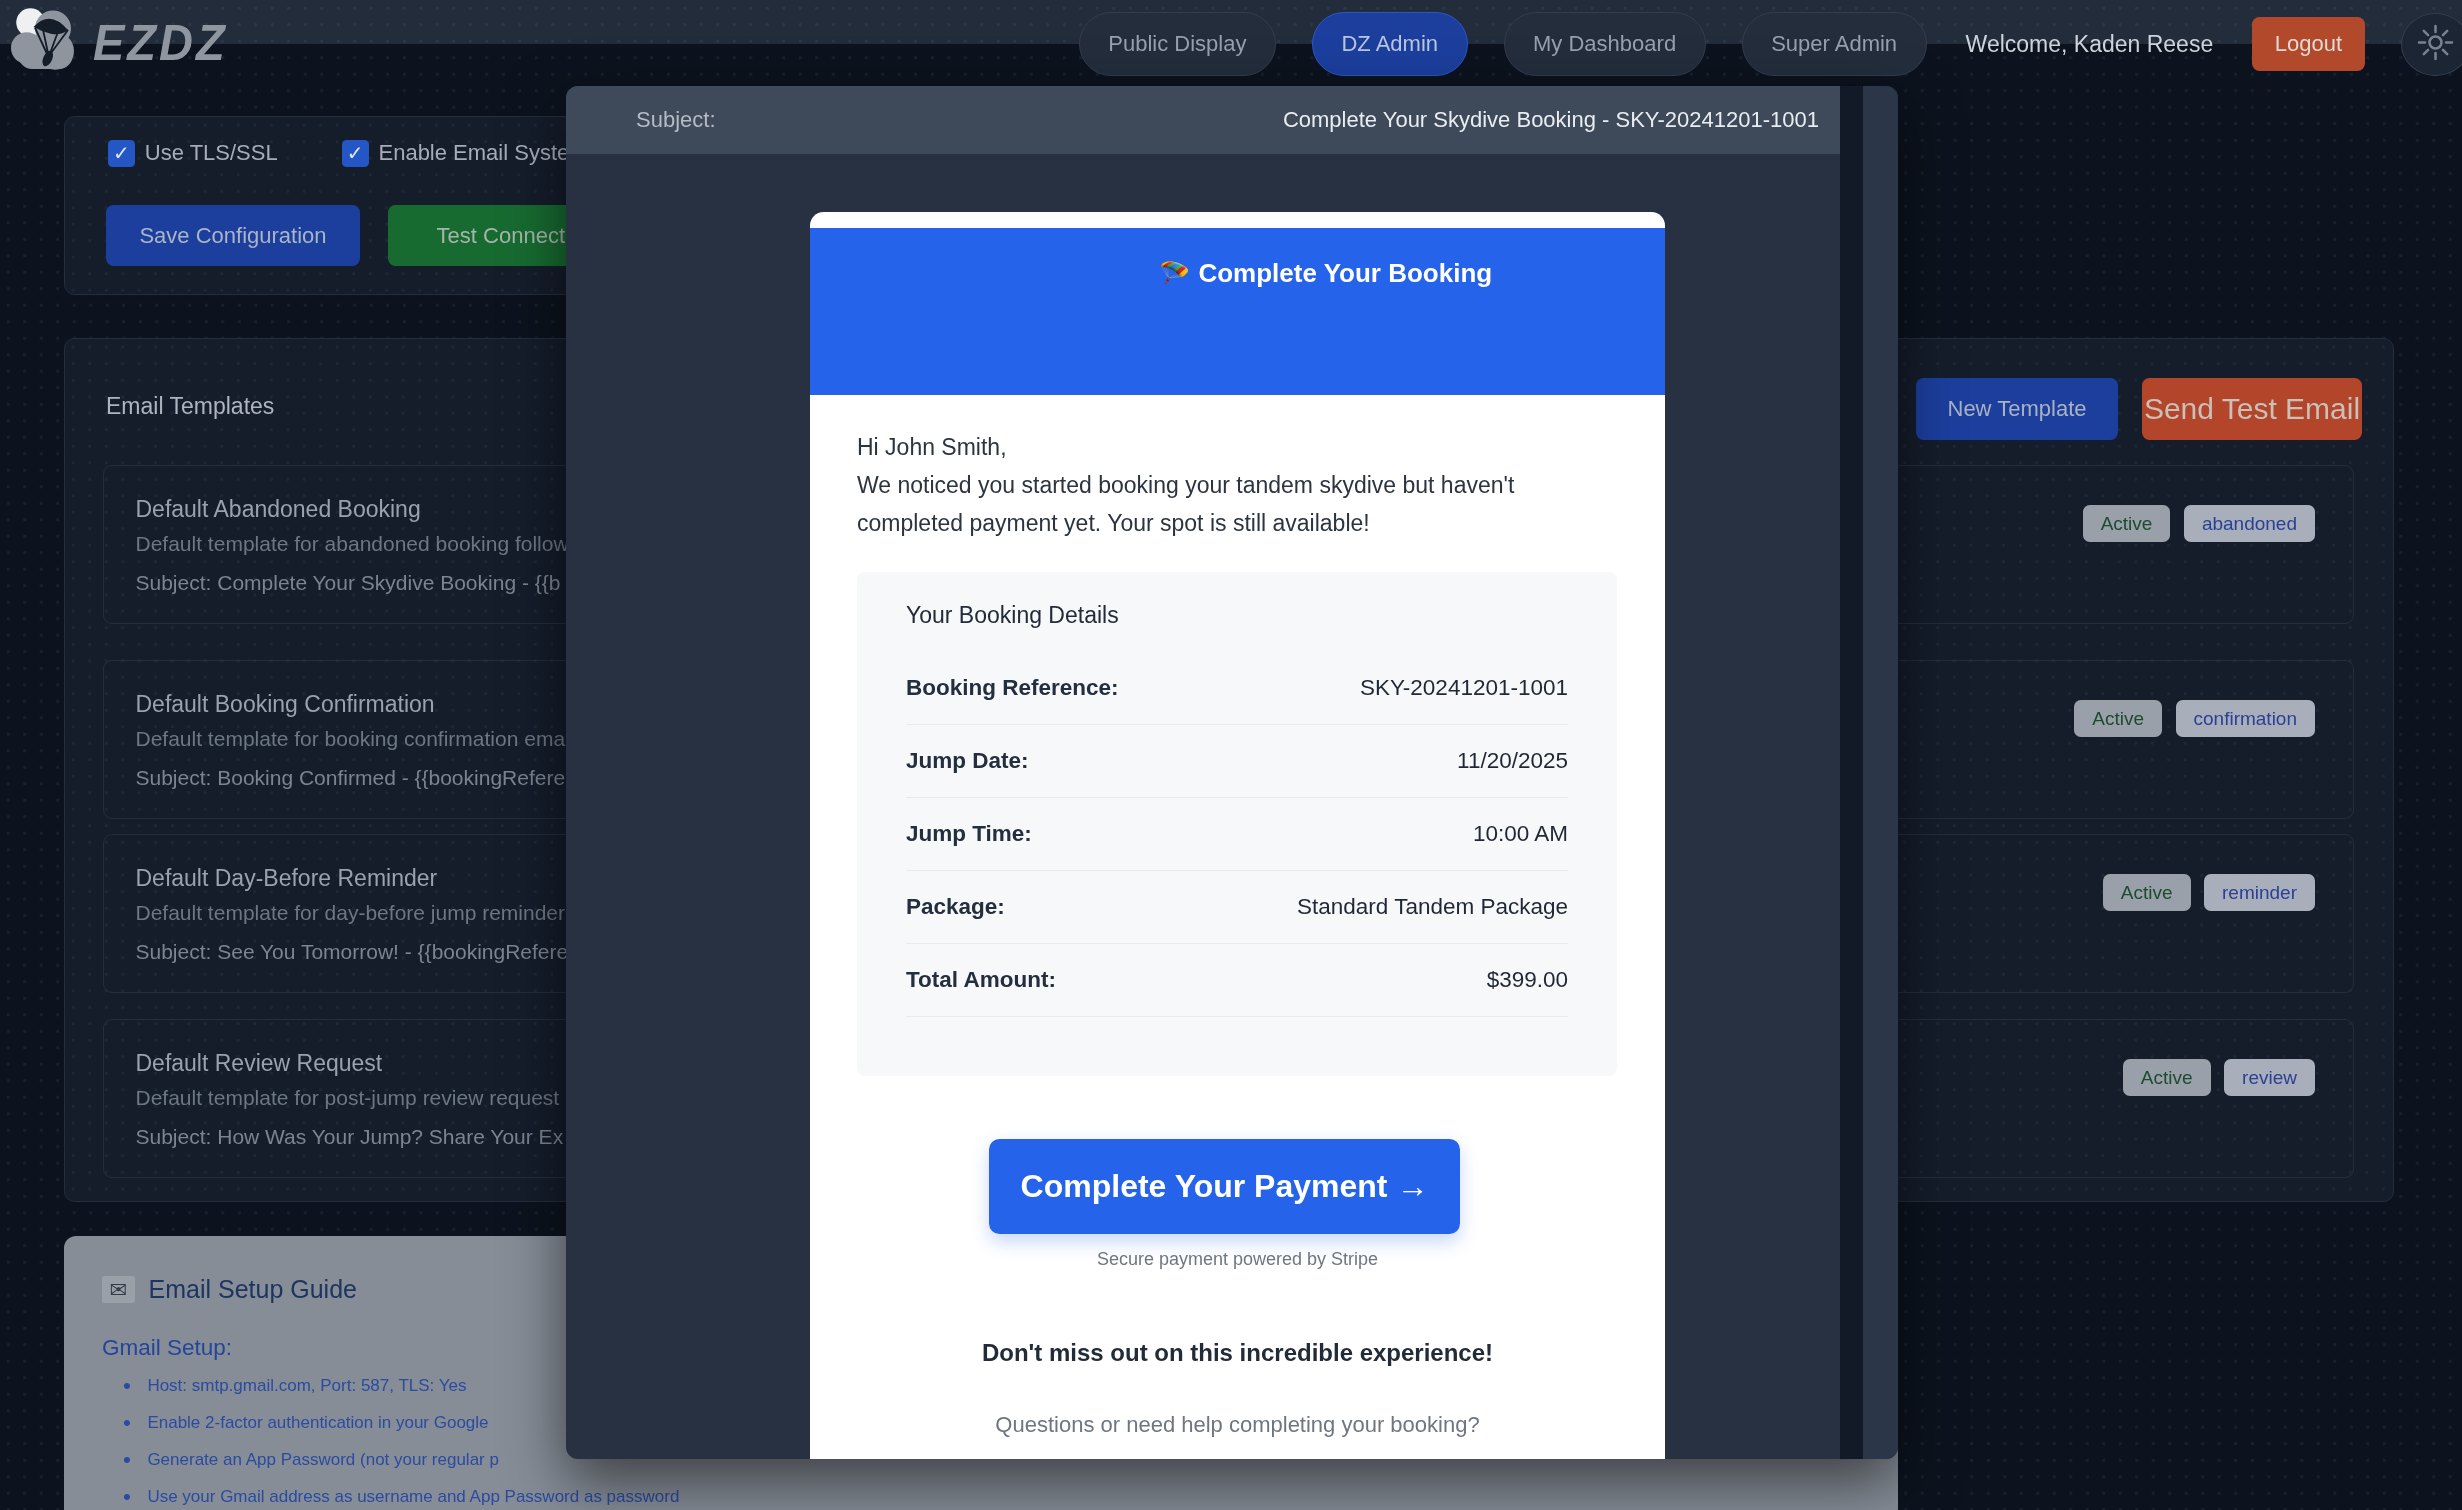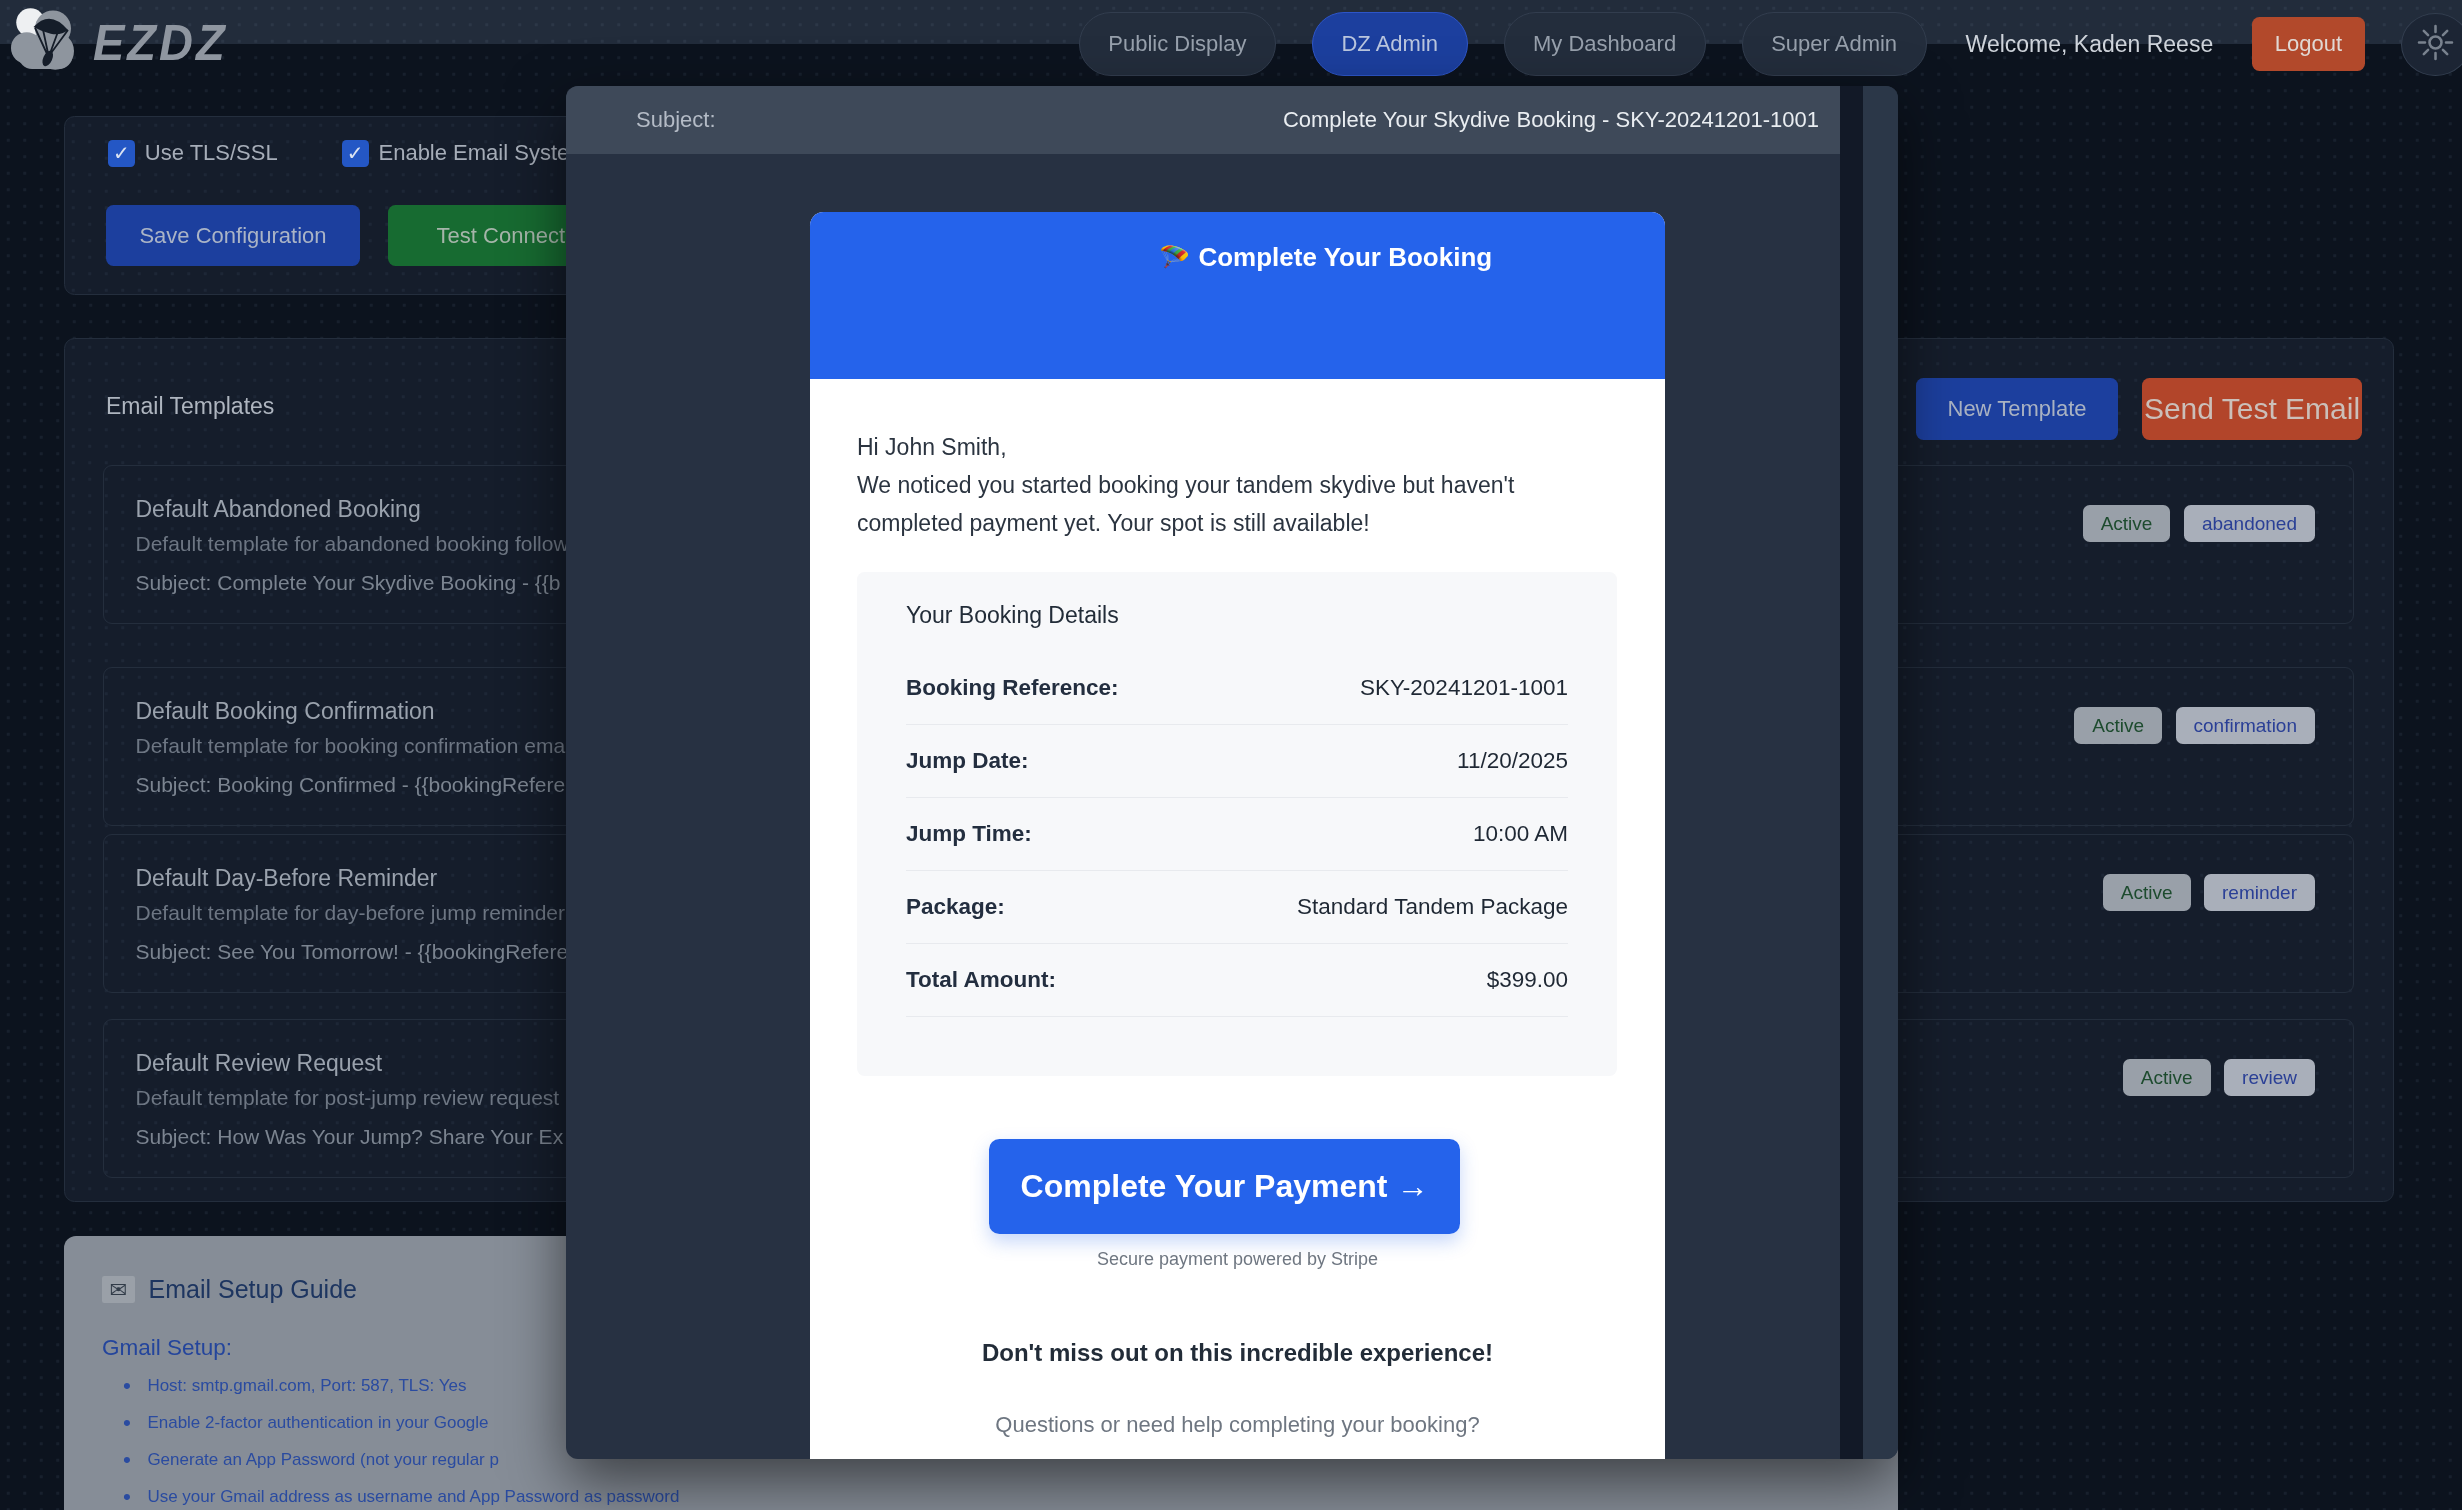--- a/index.html
+++ b/index.html
@@ -83,21 +83,21 @@
     box-shadow:0 22.5px 60px rgba(0,0,0,0.55); }
   #subject-bar{ position:absolute; left:0; top:0; width:1274px; height:68px; background:#3e4959;
     display:flex; align-items:center; justify-content:space-between; padding:0 21px 0 70px; }
   #subject-label{ color:#b4bbc6; font-size:22px; }
   #subject-value{ color:#e9edf1; font-size:22px; }
   #modal-gutter{ position:absolute; left:1274px; top:0; width:23px; height:1373px; background:#121927; }
   #modal-scrolltrack{ position:absolute; left:1297px; top:0; width:35px; height:1373px; background:#2b3748; }
 
   #email-card{ position:absolute; left:244px; top:126px; width:855px; height:1313px;
     background:#ffffff; border-radius:13.5px; overflow:hidden; }
-  #email-header{ position:absolute; left:0; top:0; width:1032px; height:167px; background:#2563eb; }
+  #email-header{ position:absolute; left:0; top:16px; width:1032px; height:167px; background:#2563eb; }
   .eh-title{ position:absolute; left:0; top:30px; width:100%; text-align:center;
     color:#ffffff; font-size:26px; font-weight:600; }
   .eh-sub{ position:absolute; left:0; top:81px; width:100%; text-align:center;
     color:#f0f4ff; font-size:23px; }
   .chute-glyph{ font-size:25px; margin-right:7.5px; }
   #email-greeting-block{ position:absolute; left:47px; top:216px; font-size:23px; color:#2b3440; line-height:38px; }
   #details-box{ position:absolute; left:47px; top:360px; width:760px; height:504px;
     background:#f7f8fa; border-radius:7.5px; padding:30px 49px 0 49px; }
   #details-heading{ font-size:23px; color:#222c38; margin-bottom:22.5px; }
   .detail-row{ display:flex; justify-content:space-between; align-items:center;
@@ -182,21 +182,21 @@
     <div class="tpl-row" style="top:126px;">
       <div class="tpl-title">Default Abandoned Booking</div>
       <div class="tpl-desc">Default template for abandoned booking follow</div>
       <div class="tpl-subject">Subject: Complete Your Skydive Booking - {{b</div>
       <div class="tpl-badges">
         <span class="badge-active">Active</span>
         <span class="badge-tag">abandoned</span>
       </div>
     </div>
 
-    <div class="tpl-row" style="top:328px;">
+    <div class="tpl-row" style="top:321px;">
       <div class="tpl-title">Default Booking Confirmation</div>
       <div class="tpl-desc">Default template for booking confirmation ema</div>
       <div class="tpl-subject">Subject: Booking Confirmed - {{bookingRefere</div>
       <div class="tpl-badges">
         <span class="badge-active">Active</span>
         <span class="badge-tag">confirmation</span>
       </div>
     </div>
 
     <div class="tpl-row" style="top:495px;padding-left:22px;">

